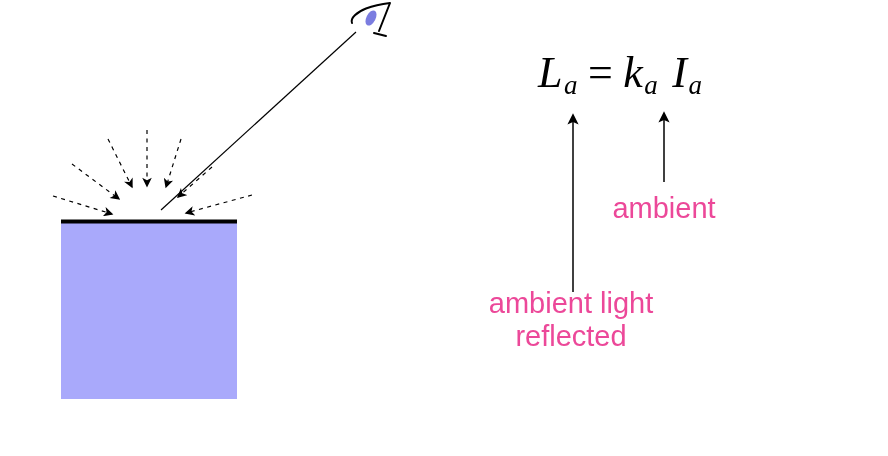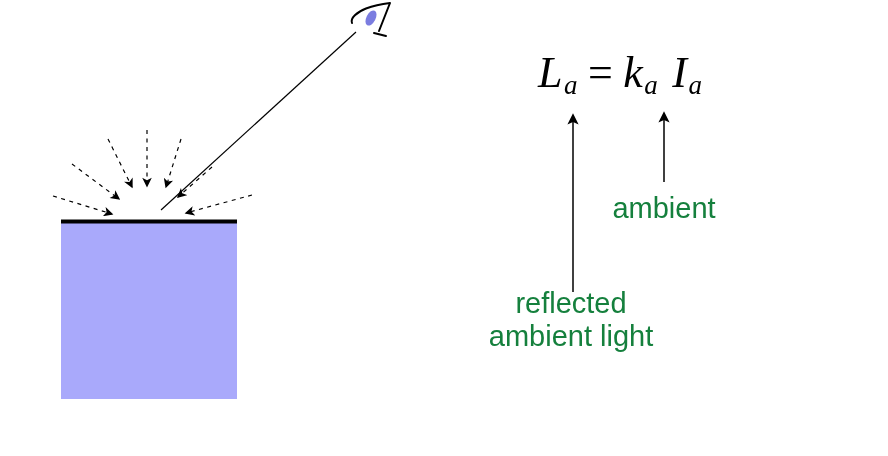--- a/index.html
+++ b/index.html
@@ -44,21 +44,21 @@
   }
   .formula .term-gap {
     margin-left: 14px;
   }
   .annotation {
     position: absolute;
     width: 300px;
     text-align: center;
     font-size: 29px;
     line-height: 33px;
-    color: #15803d;
+    color: #ec4899;
   }
   .annotation-reflected {
     left: 421px;
     top: 287px;
   }
   .annotation-coefficient {
     left: 514px;
     top: 192px;
   }
 </style>
@@ -104,21 +104,21 @@
       <line x1="573" y1="292" x2="573" y2="116" marker-end="url(#ah-up)"></line>
       <line x1="664" y1="182" x2="664" y2="114" marker-end="url(#ah-up)"></line>
     </g>
   </svg>
 
   <div class="formula">
     <span>L</span><span class="sub">a</span><span class="eq">=</span><span>k</span><span class="sub">a</span><span class="term-gap">I</span><span class="sub">a</span>
   </div>
 
   <div class="annotation annotation-reflected">
+    <div>ambient light</div>
     <div>reflected</div>
-    <div>ambient light</div>
   </div>
 
   <div class="annotation annotation-coefficient">
     <div>ambient</div>
   </div>
 
 </div>
 
 </body></html>

